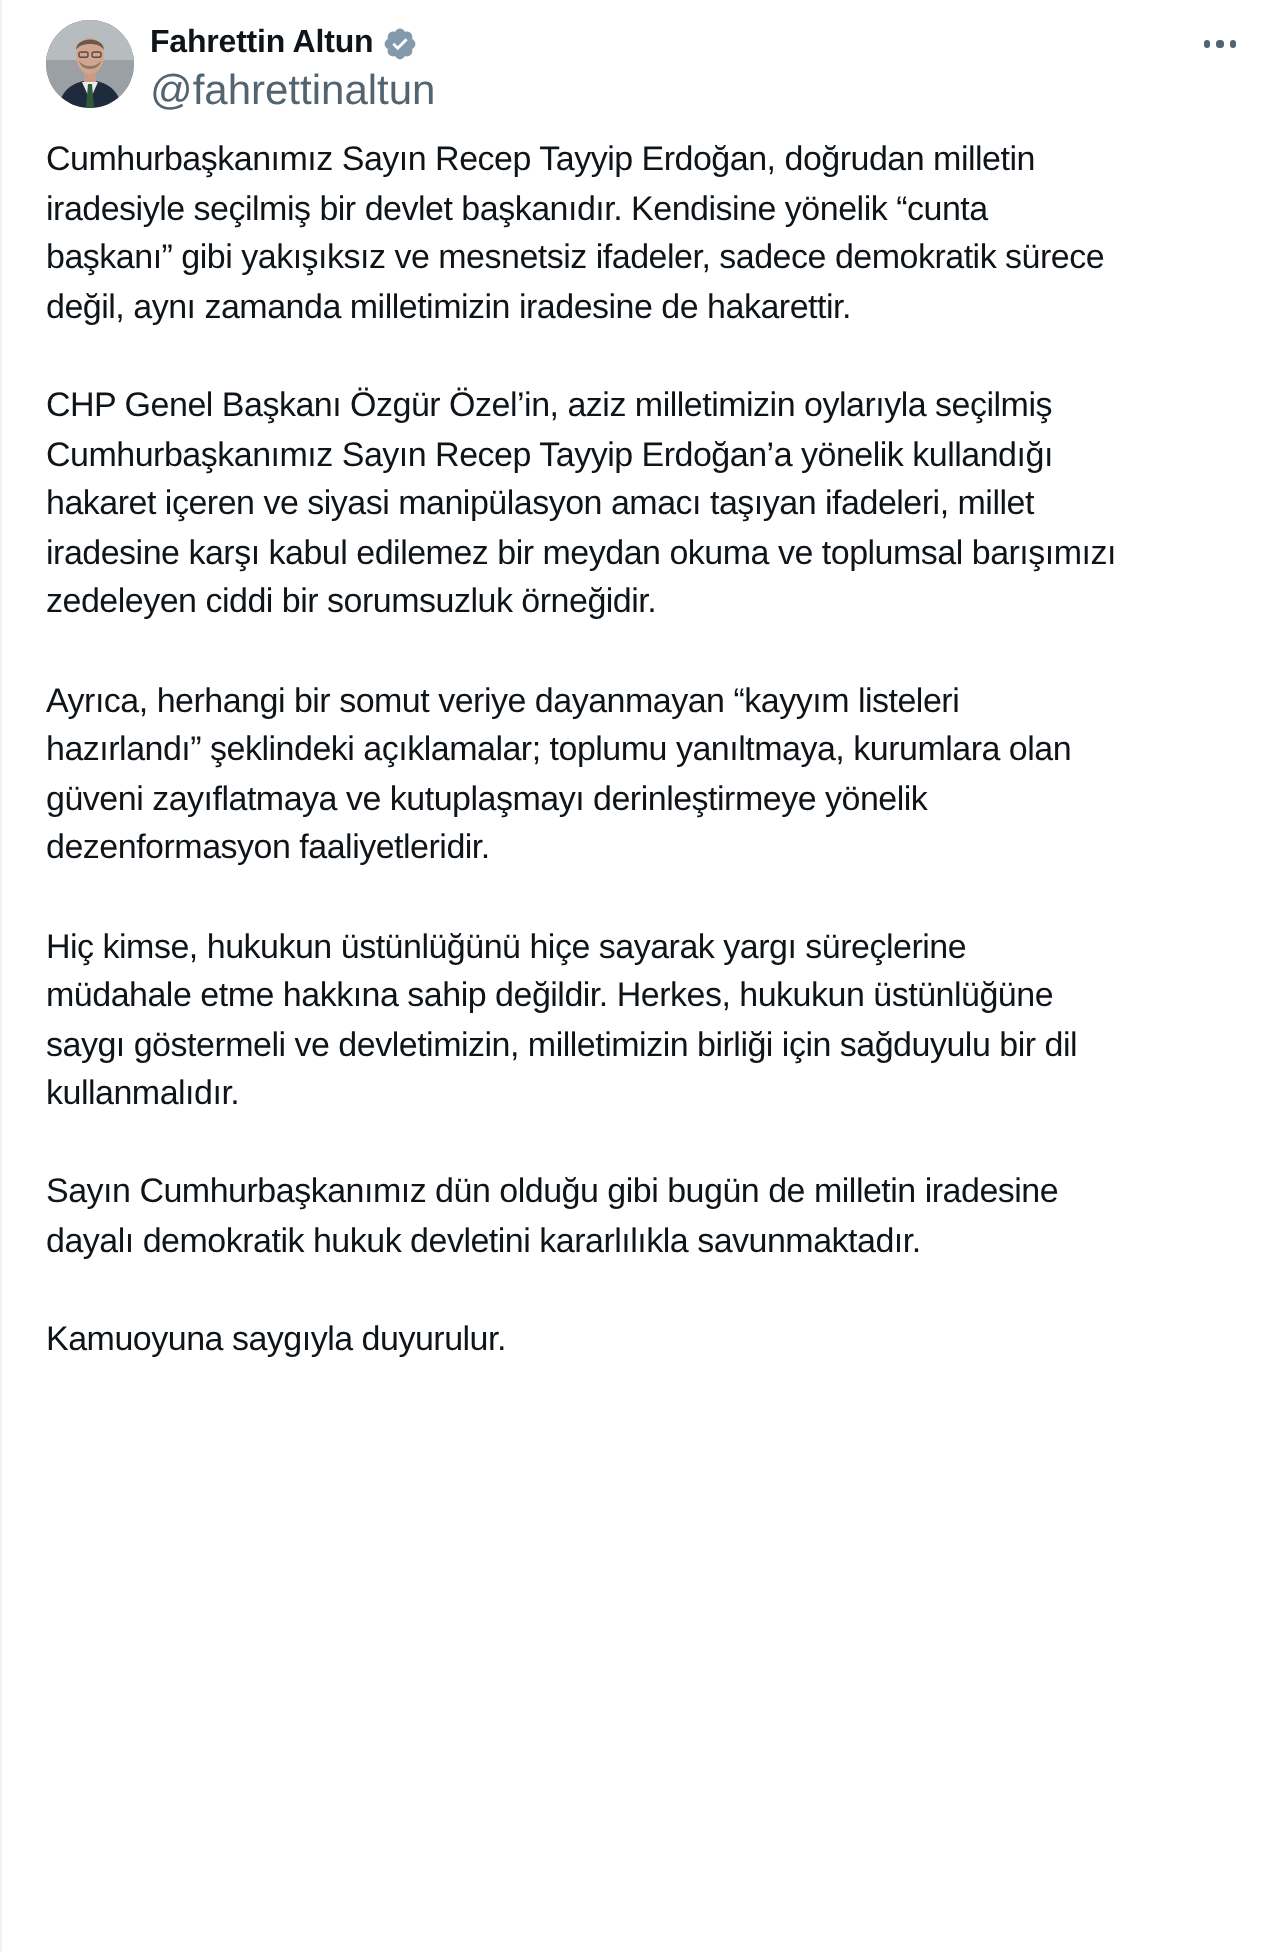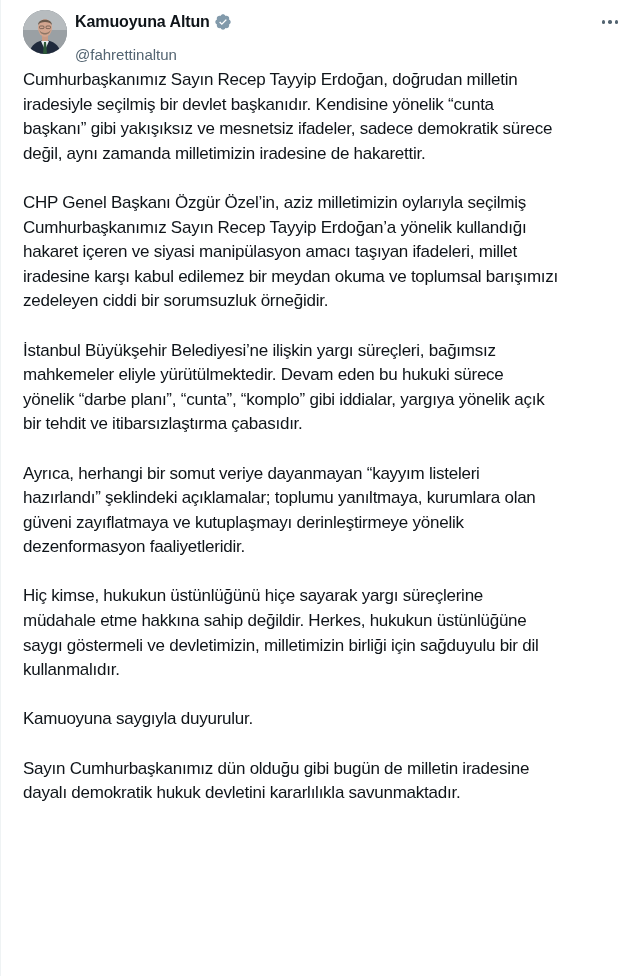--- a/index.html
+++ b/index.html
@@ -58,23 +58,23 @@
       color: #0f1419;
       letter-spacing: -0.1px;
     }
     .verified {
       margin-left: 4px;
       width: 18px;
       height: 18px;
       display: inline-block;
     }
     .handle {
-      font-size: 15px;
+      font-size: 21px;
       color: #536471;
-      margin-top: 14px;
+      margin-top: 2px;
     }
     .more {
       position: absolute;
       right: 18px;
       top: 12px;
       width: 24px;
       height: 20px;
       display: flex;
       align-items: center;
       justify-content: center;
@@ -127,21 +127,21 @@
 
         <rect x="16.5" y="16" width="4.5" height="2.6" rx="1" fill="none" stroke="#5a4a40" stroke-width="0.7"></rect>
         <rect x="23" y="16" width="4.5" height="2.6" rx="1" fill="none" stroke="#5a4a40" stroke-width="0.7"></rect>
 
         <path d="M16.5 20 C17 26 27 26 27.5 20 C26 24 18 24 16.5 20 Z" fill="#8c7565"></path>
       </svg>
     </div>
 
     <div class="name-block">
       <div class="name-row">
-        <span class="display-name">Kamuoyuna Altun</span>
+        <span class="display-name">Fahrettin Altun</span>
         <span class="verified">
           <svg width="18" height="18" viewBox="0 0 22 22">
             <path fill="#829aab" d="M20.4 11c0-1.3-.8-2.5-2-3 .4-1.3.1-2.7-.8-3.6-.9-.9-2.3-1.2-3.6-.8-.5-1.2-1.7-2-3-2s-2.5.8-3 2c-1.3-.4-2.7-.1-3.6.8-.9.9-1.2 2.3-.8 3.6-1.2.5-2 1.7-2 3s.8 2.5 2 3c-.4 1.3-.1 2.7.8 3.6.9.9 2.3 1.2 3.6.8.5 1.2 1.7 2 3 2s2.5-.8 3-2c1.3.4 2.7.1 3.6-.8.9-.9 1.2-2.3.8-3.6 1.2-.5 2-1.7 2-3z"></path>
             <path fill="#ffffff" d="M9.6 14.8 6.3 11.5l1.2-1.2 2.1 2.1 4.8-4.9 1.3 1.2z"></path>
           </svg>
         </span>
       </div>
       <div class="handle">@fahrettinaltun</div>
     </div>
   </div>
@@ -155,30 +155,26 @@
   <div class="body-text">
     <p>Cumhurbaşkanımız Sayın Recep Tayyip Erdoğan, doğrudan milletin
 iradesiyle seçilmiş bir devlet başkanıdır. Kendisine yönelik “cunta
 başkanı” gibi yakışıksız ve mesnetsiz ifadeler, sadece demokratik sürece
 değil, aynı zamanda milletimizin iradesine de hakarettir.</p>
     <p>CHP Genel Başkanı Özgür Özel’in, aziz milletimizin oylarıyla seçilmiş
 Cumhurbaşkanımız Sayın Recep Tayyip Erdoğan’a yönelik kullandığı
 hakaret içeren ve siyasi manipülasyon amacı taşıyan ifadeleri, millet
 iradesine karşı kabul edilemez bir meydan okuma ve toplumsal barışımızı
 zedeleyen ciddi bir sorumsuzluk örneğidir.</p>
-    <p>İstanbul Büyükşehir Belediyesi’ne ilişkin yargı süreçleri, bağımsız
-mahkemeler eliyle yürütülmektedir. Devam eden bu hukuki sürece
-yönelik “darbe planı”, “cunta”, “komplo” gibi iddialar, yargıya yönelik açık
-bir tehdit ve itibarsızlaştırma çabasıdır.</p>
     <p>Ayrıca, herhangi bir somut veriye dayanmayan “kayyım listeleri
 hazırlandı” şeklindeki açıklamalar; toplumu yanıltmaya, kurumlara olan
 güveni zayıflatmaya ve kutuplaşmayı derinleştirmeye yönelik
 dezenformasyon faaliyetleridir.</p>
     <p>Hiç kimse, hukukun üstünlüğünü hiçe sayarak yargı süreçlerine
 müdahale etme hakkına sahip değildir. Herkes, hukukun üstünlüğüne
 saygı göstermeli ve devletimizin, milletimizin birliği için sağduyulu bir dil
 kullanmalıdır.</p>
-    <p>Kamuoyuna saygıyla duyurulur.</p>
     <p>Sayın Cumhurbaşkanımız dün olduğu gibi bugün de milletin iradesine
 dayalı demokratik hukuk devletini kararlılıkla savunmaktadır.</p>
+    <p>Kamuoyuna saygıyla duyurulur.</p>
   </div>
 
 </div>
 
 </body></html>

